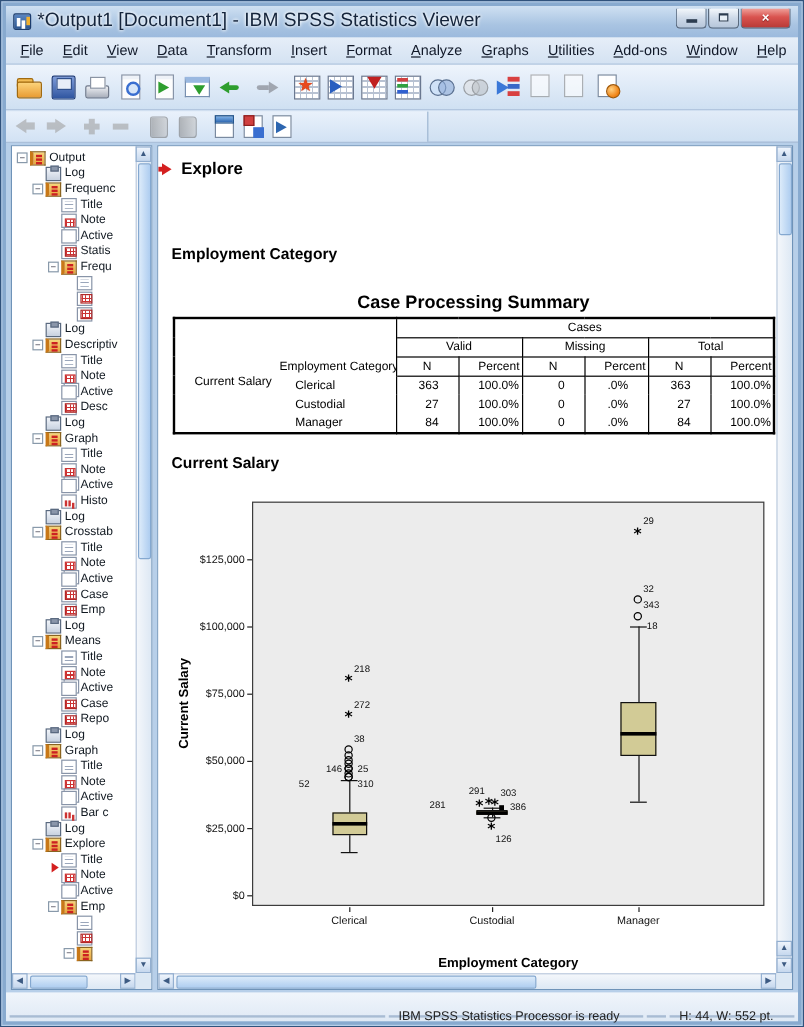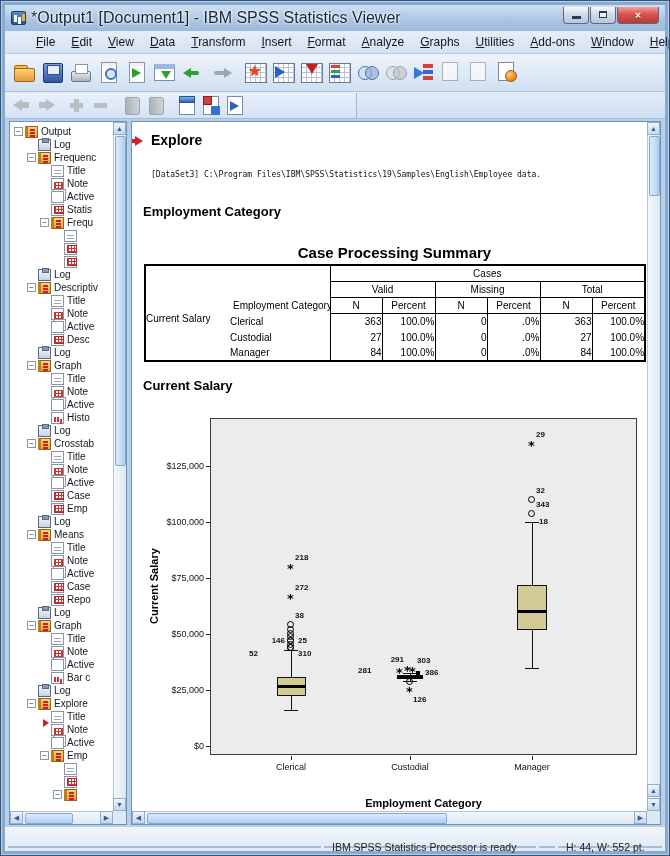--- a/index.html
+++ b/index.html
@@ -13,21 +13,21 @@
   .appicon::after{content:"";position:absolute;left:2px;bottom:2px;width:3px;height:7px;background:#fff;box-shadow:4px 2px 0 #fff,8px -1px 0 #f0b030;}
   .titletext{font-size:16px;color:#15253c;text-shadow:0 0 3px #fff,0 0 3px #fff;white-space:nowrap;}
   .winbtns{margin-left:auto;display:flex;gap:1px;align-items:flex-start;margin-top:-6px;}
   .wbtn{height:17px;border:1px solid #5a6a7e;border-top:none;display:flex;align-items:center;justify-content:center;font-size:10px;color:#2c3c50;background:linear-gradient(#f4f8fc,#cdd9e8 50%,#b6c6da);border-radius:0 0 4px 4px;}
   .wbtn.min,.wbtn.res{width:26px;}
   .wbtn.close{width:42px;background:linear-gradient(#f0a29b,#d9534f 45%,#b83a37);color:#fff;font-weight:bold;font-size:11px;text-shadow:0 1px 1px #802020;}
   .res-glyph{width:8px;height:7px;border:1px solid #2c3c50;border-top-width:2px;background:#e8f0f8;}
   .min-glyph{width:9px;height:3px;border-bottom:3px solid #2c3c50;margin-top:5px;}
 
   
-  .menubar{height:23px;background:linear-gradient(#e6eef8,#d4e2f2);display:flex;align-items:center;padding:0 24px;gap:2px;border-bottom:1px solid #b6c9df;text-align:right;}
+  .menubar{height:23px;background:linear-gradient(#e6eef8,#d4e2f2);display:flex;align-items:center;padding:0 5px;gap:2px;border-bottom:1px solid #b6c9df;text-align:right;}
   .menuitem{font-size:12px;color:#101828;padding:2px 7px;white-space:nowrap;}
   .menuitem u{text-decoration:underline;}
 
   
   .toolbar1{height:38px;background:linear-gradient(#eef4fc,#cfe0f2);display:flex;align-items:center;padding:0 6px;border-bottom:1px solid #b0c4dc;overflow:hidden;}
   .toolbar2row{height:27px;background:linear-gradient(#e2ecf8,#cfe0f2);display:flex;align-items:center;border-bottom:1px solid #a8bcd6;}
   .toolbar2{height:25px;width:352px;display:flex;align-items:center;padding:0 5px;border-right:1px solid #9fb6d2;background:linear-gradient(#e9f1fb,#d2e2f4);}
   .ic{width:26px;height:26px;position:relative;display:inline-block;flex:none;margin:0 1px;}
   .ic2{width:22px;height:22px;}
   .tsep{width:7px;flex:none;}
@@ -108,21 +108,21 @@
   .contentview{position:absolute;left:0;top:0;right:13px;bottom:13px;overflow:hidden;background:#fff;}
   .cmark{position:absolute;left:3px;top:14px;border-top:5px solid transparent;border-bottom:5px solid transparent;border-left:8px solid #d42020;}
   .cmark::before{content:"";position:absolute;left:-12px;top:-2px;width:5px;height:4px;background:#d42020;}
   .h1{position:absolute;left:19px;top:10px;font-size:14px;font-weight:bold;color:#000;}
   .dsline{position:absolute;left:19px;top:48px;right:2px;font-family:"DejaVu Sans Mono",monospace;font-size:8px;color:#111;white-space:nowrap;overflow:hidden;}
   .h2{position:absolute;left:11px;font-size:13px;font-weight:bold;color:#000;}
 
   .tblwrap{position:absolute;left:12px;top:122px;width:501px;}
   .tbltitle{text-align:center;font-size:15px;font-weight:bold;margin-bottom:3px;}
   table.spss{border-collapse:collapse;width:501px;table-layout:fixed;font-size:10px;color:#000;border:2px solid #000;}
-  table.spss td{padding:0 0;height:16px;overflow:hidden;white-space:nowrap;}
+  table.spss td{padding:0 16px;height:16px;overflow:hidden;white-space:nowrap;}
   td.cornercell{position:relative;border-right:1px solid #000;}
   td.cornercell span{position:absolute;left:87px;bottom:2px;}
   td.hcenter{text-align:center;border:1px solid #000;}
   td.datanum{text-align:right;border-left:1px solid #000;border-right:1px solid #000;padding-right:7px;}
   td.catcell{border-right:1px solid #000;}
   tr.hdr td{border-bottom:1px solid #000;}
 
   .chart{position:absolute;left:0;top:275px;width:527px;height:430px;}
   .plot{position:absolute;left:78px;top:21px;width:427px;height:337px;background:#ececec;border:1px solid #3c3c3c;}
   .ylab{position:absolute;left:14px;top:21px;height:337px;width:15px;display:flex;align-items:center;justify-content:center;font-weight:bold;font-size:11px;writing-mode:vertical-rl;transform:rotate(180deg);}
@@ -131,21 +131,21 @@
   .ytdash{position:absolute;width:4px;height:1px;background:#222;}
   .xtick{position:absolute;width:80px;text-align:center;font-size:9px;color:#111;}
   .xtdash{position:absolute;width:1px;height:4px;background:#222;}
   .wline{position:absolute;width:1px;background:#111;}
   .wcap{position:absolute;height:1px;background:#111;}
   .bbox{position:absolute;background:#d2cb96;border:1px solid #111;}
   .bmed{position:absolute;height:3px;background:#000;}
   .ocirc{position:absolute;width:7px;height:7px;border:1px solid #000;border-radius:50%;background:transparent;}
   .ostar{position:absolute;font-size:13px;font-weight:bold;color:#000;line-height:7px;font-family:"DejaVu Sans",sans-serif;}
   .osq{position:absolute;width:4px;height:4px;background:#000;}
-  .olab{position:absolute;font-size:8px;color:#111;white-space:nowrap;font-weight:bold;}
+  .olab{position:absolute;font-size:8px;color:#111;white-space:nowrap;}
 
   
   .statusbar{position:absolute;left:0;right:0;bottom:0;height:24px;background:linear-gradient(#f0f5fb,#dfe9f5);display:flex;align-items:stretch;padding:19px 3px 3px;gap:3px;}
   .ssec{border:1px solid #a8bcd4;background:linear-gradient(#f6f9fd,#e6eef8);font-size:10.5px;color:#222;display:flex;align-items:center;padding:0 7px;white-space:nowrap;}
   .ssec.grow{flex:1 1 auto;}
 </style>
 </head>
 <body>
 
 <div class="window">
@@ -499,21 +499,20 @@
         <span class="sthumbh" style="left:15px;width:48px;"></span>
         <span class="sbtn" style="right:0;bottom:0;">▶</span>
       </div>
       <div class="corner"></div>
     </div>
 
     <div class="pane contentpane">
       <div class="contentview">
         <span class="cmark"></span>
         <div class="h1">Explore</div>
-        <div class="dsline">[DataSet3] C:\Program Files\IBM\SPSS\Statistics\19\Samples\English\Employee data.</div>
         <div class="h2" style="top:82px;">Employment Category</div>
 
         <div class="tblwrap">
           <div class="tbltitle">Case Processing Summary</div>
           <table class="spss">
             <colgroup>
                   <col style="width:85px">
                   <col style="width:100px">
                   <col style="width:52px">
                   <col style="width:53px">

